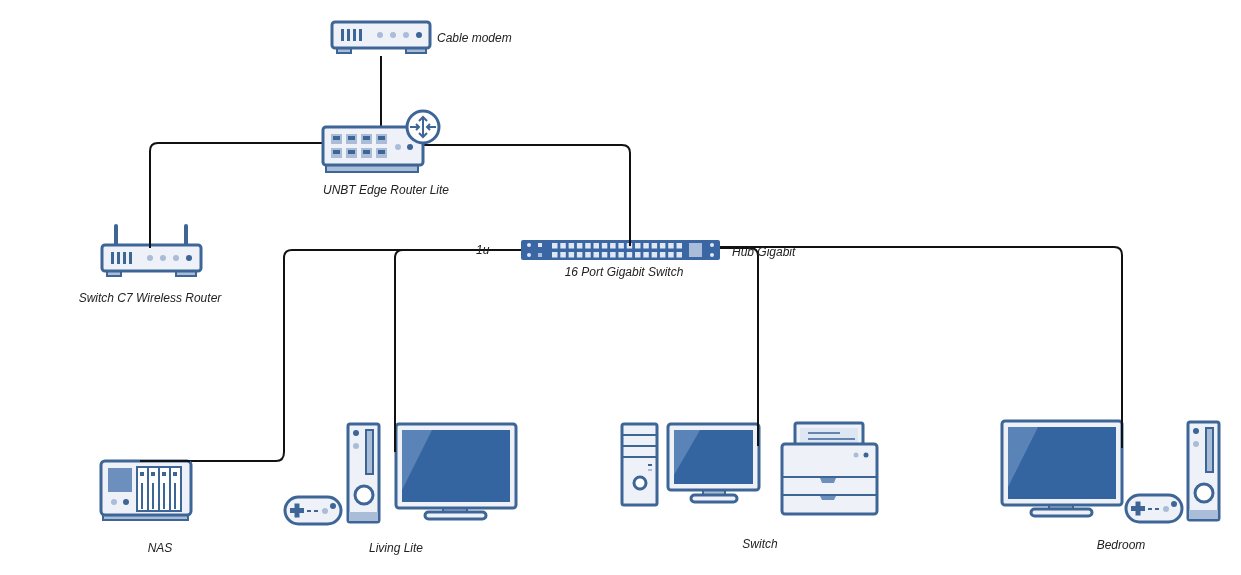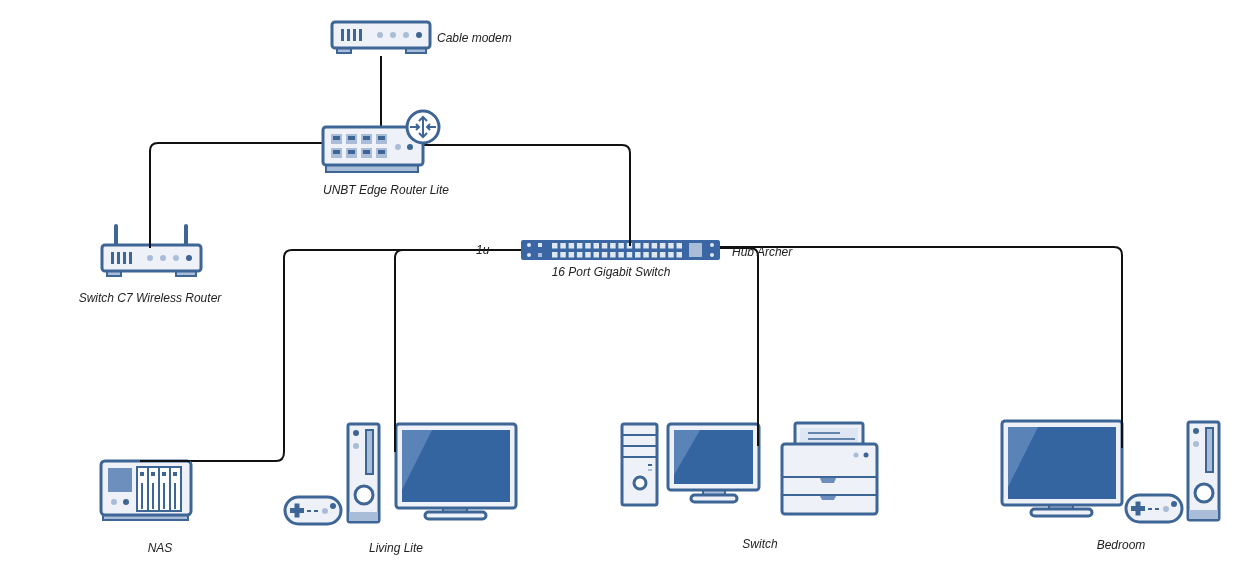--- a/index.html
+++ b/index.html
@@ -253,20 +253,20 @@
       <circle cx="1204" cy="493" r="9" fill="#ffffff"></circle>
     </g>
   </g>
   <path d="M1122 255 V448" stroke="#111" stroke-width="2"></path>
 </svg>
 
 
 <span class="lbl" style="left:437px;top:31px;">Cable modem</span>
 <span class="lbl c" style="left:358px;top:183px;margin-left:28px;">UNBT Edge Router Lite</span>
 <span class="lbl c" style="left:150px;top:291px;">Switch C7 Wireless Router</span>
-<span class="lbl c" style="left:611px;top:265px;">16 Port Gigabit Switch</span>
+<span class="lbl c" style="left:624px;top:265px;">16 Port Gigabit Switch</span>
 <span class="lbl c" style="left:160px;top:541px;">NAS</span>
 <span class="lbl c" style="left:396px;top:541px;">Living Lite</span>
 <span class="lbl c" style="left:760px;top:537px;">Switch</span>
 <span class="lbl c" style="left:1121px;top:538px;">Bedroom</span>
 <span class="lbl" style="left:476px;top:243px;">1u</span>
-<span class="lbl" style="left:732px;top:245px;">Hub Archer</span>
+<span class="lbl" style="left:732px;top:245px;">Hub Gigabit</span>
 </div>
 
 </body></html>

